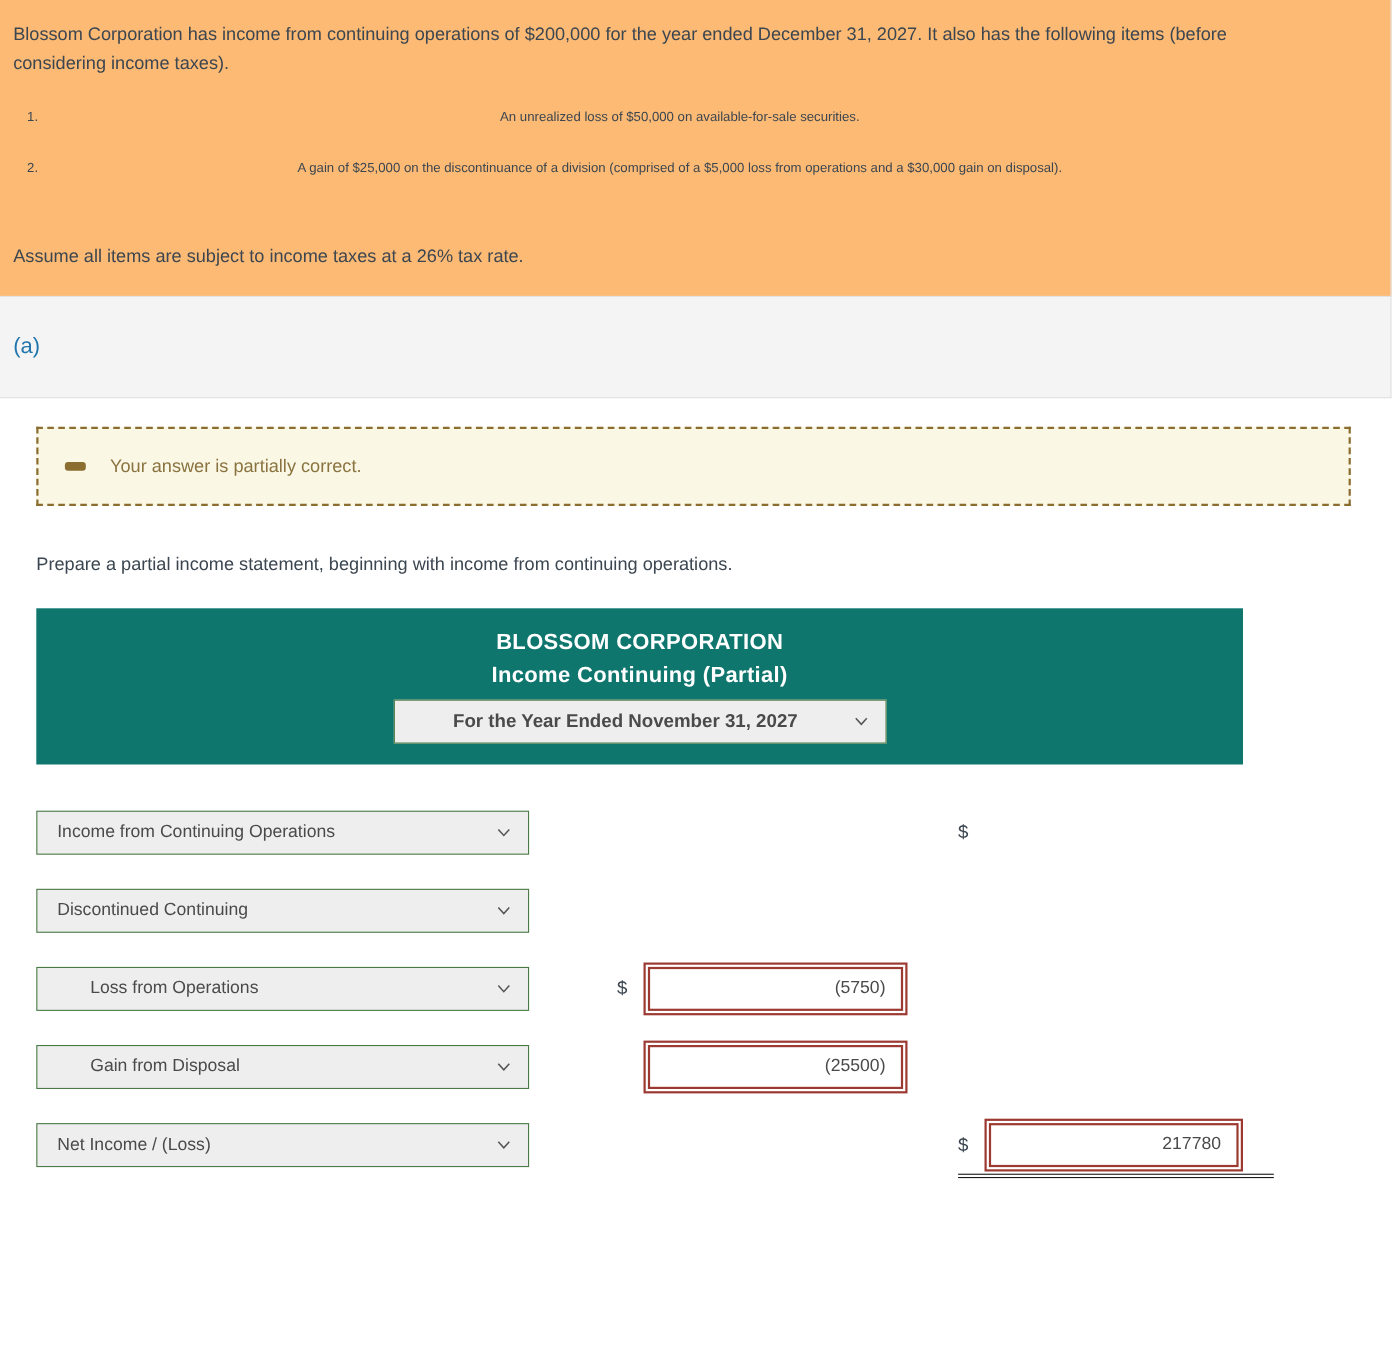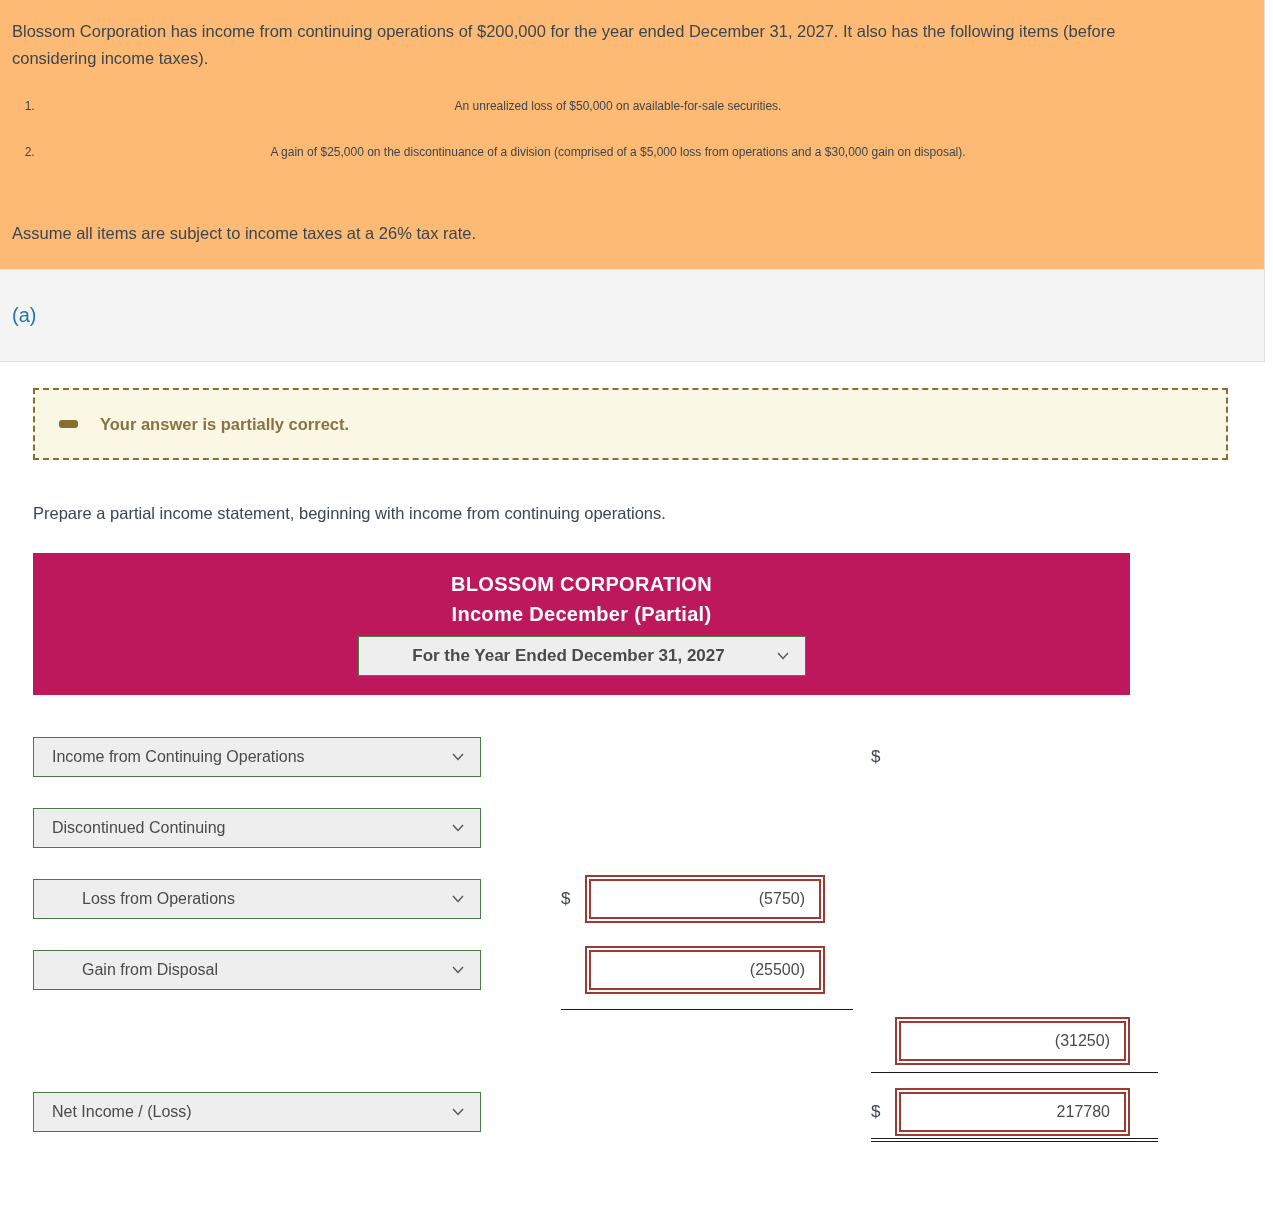--- a/index.html
+++ b/index.html
@@ -60,21 +60,21 @@
     display: flex;
     align-items: center;
     padding-left: 12px;
   }
   .part-label {
     color: #2176ae;
     font-size: 20px;
   }
 
   
-  .alert-wrap { padding: 26px 45px 0 33px; font-weight: bold; }
+  .alert-wrap { padding: 26px 45px 0 33px; }
   .alert {
     border: 2px dashed #8a6d2f;
     background: #faf7e4;
     height: 72px;
     display: flex;
     align-items: center;
     padding-left: 24px;
   }
   .alert-icon {
     width: 19px; height: 8px;
@@ -93,21 +93,21 @@
   .instruction {
     margin: 44px 0 0 33px;
     font-size: 16.5px;
     color: #3c4650;
   }
 
   
   .statement { margin: 30px 0 0 33px; width: 1097px; position: relative; }
 
   .stmt-header {
-    background: #be185d;
+    background: #0f766e;
     color: #ffffff;
     text-align: center;
     padding: 16px 0 19px 0;
   }
   .stmt-title {
     font-size: 20px;
     font-weight: bold;
     letter-spacing: .3px;
     line-height: 1.5;
   }
@@ -241,24 +241,24 @@
     <span class="alert-text">Your answer is partially correct.</span>
   </div>
 </div>
 
 <div class="instruction">Prepare a partial income statement, beginning with income from continuing operations.</div>
 
 <div class="statement">
 
   <div class="stmt-header">
     <div class="stmt-title">BLOSSOM CORPORATION</div>
-    <div class="stmt-title">Income December (Partial)</div>
+    <div class="stmt-title">Income Continuing (Partial)</div>
     <div class="stmt-select-wrap">
       <div class="ctrl date-select">
-        <span class="date-text">For the Year Ended December 31, 2027</span>
+        <span class="date-text">For the Year Ended November 31, 2027</span>
         <span class="chev">
           <svg width="12" height="8" viewBox="0 0 12 8">
               <path d="M1 1 L6 6.5 L11 1" fill="none" stroke="#555" stroke-width="1.4"></path>
             </svg>
         </span>
       </div>
     </div>
   </div>
 
   <div class="rows">
@@ -311,28 +311,20 @@
               <path d="M1 1 L6 6.5 L11 1" fill="none" stroke="#555" stroke-width="1.4"></path>
             </svg>
         </span>
       </div>
       <div class="col-mid">
         <span class="dollar blank">$</span>
         <div class="amt mid err">(25500)</div>
       </div>
     </div>
 
-    <div class="row">
-      <div class="rule mid" style="top:4px;"></div>
-      <div class="col-right">
-        <span class="dollar blank">$</span>
-        <div class="amt right err">(31250)</div>
-      </div>
-      <div class="rule right" style="top:67px;"></div>
-    </div>
 
     <div class="row">
       <div class="ctrl acct-select">
         <span>Net Income / (Loss)</span>
         <span class="chev">
           <svg width="12" height="8" viewBox="0 0 12 8">
               <path d="M1 1 L6 6.5 L11 1" fill="none" stroke="#555" stroke-width="1.4"></path>
             </svg>
         </span>
       </div>

